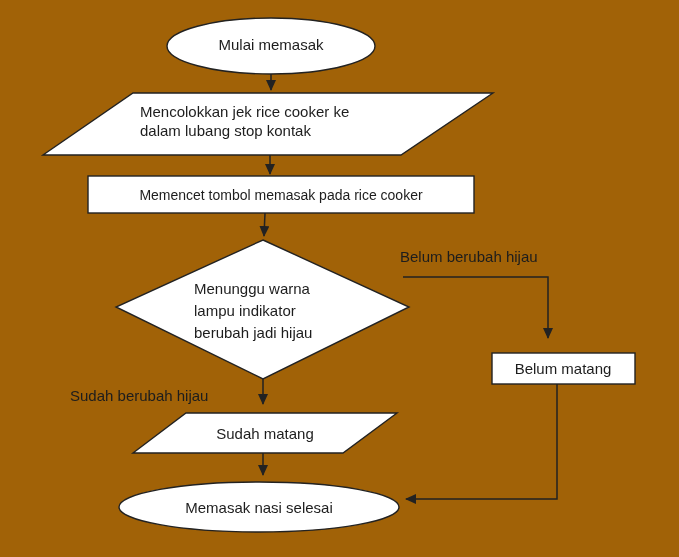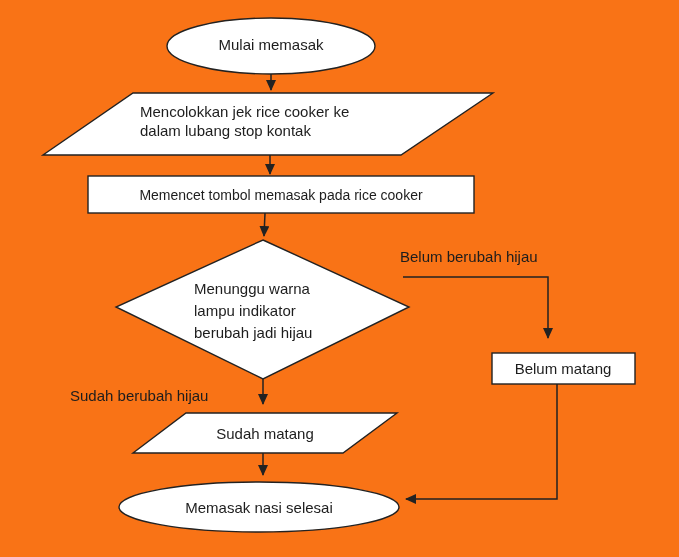--- a/index.html
+++ b/index.html
@@ -5,21 +5,21 @@
   html, body {
     margin: 0;
     padding: 0;
     background: #ffffff;
     font-family: "Liberation Sans", sans-serif;
   }
   .stage {
     position: relative;
     width: 679px;
     height: 557px;
-    background: #f97316;
+    background: #a16207;
     overflow: hidden;
   }
   svg { display: block; }
   .shape {
     fill: #ffffff;
     stroke: #222222;
     stroke-width: 1.4;
   }
   .connector {
     fill: none;

